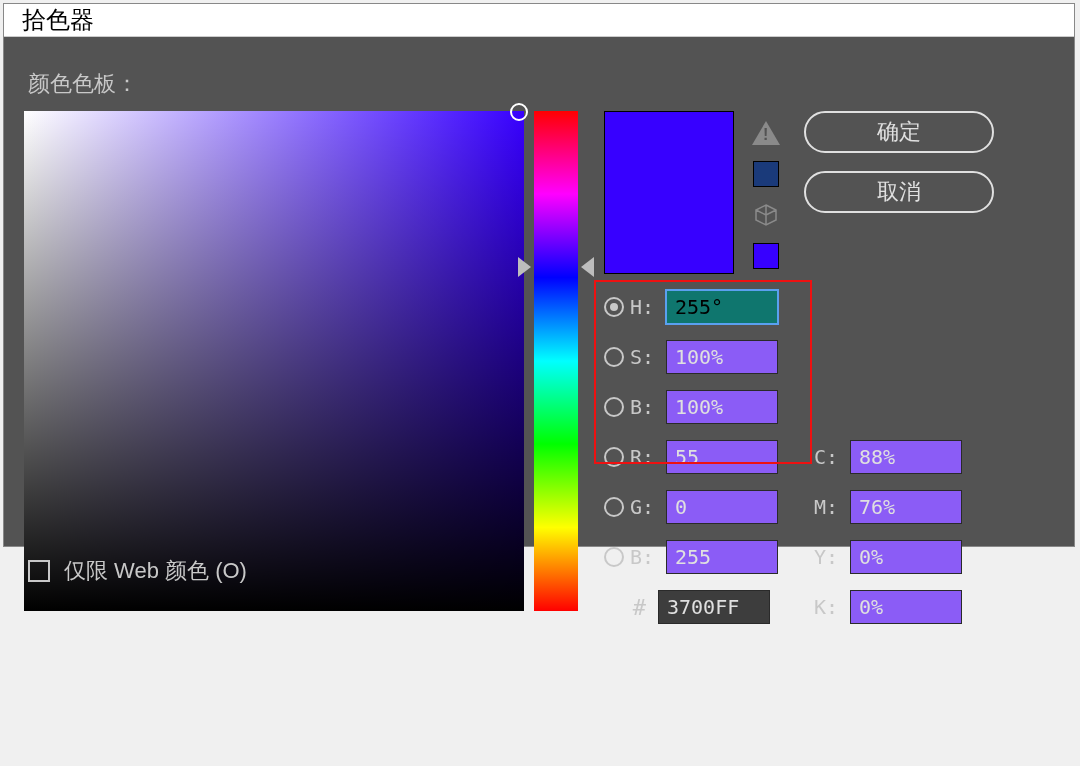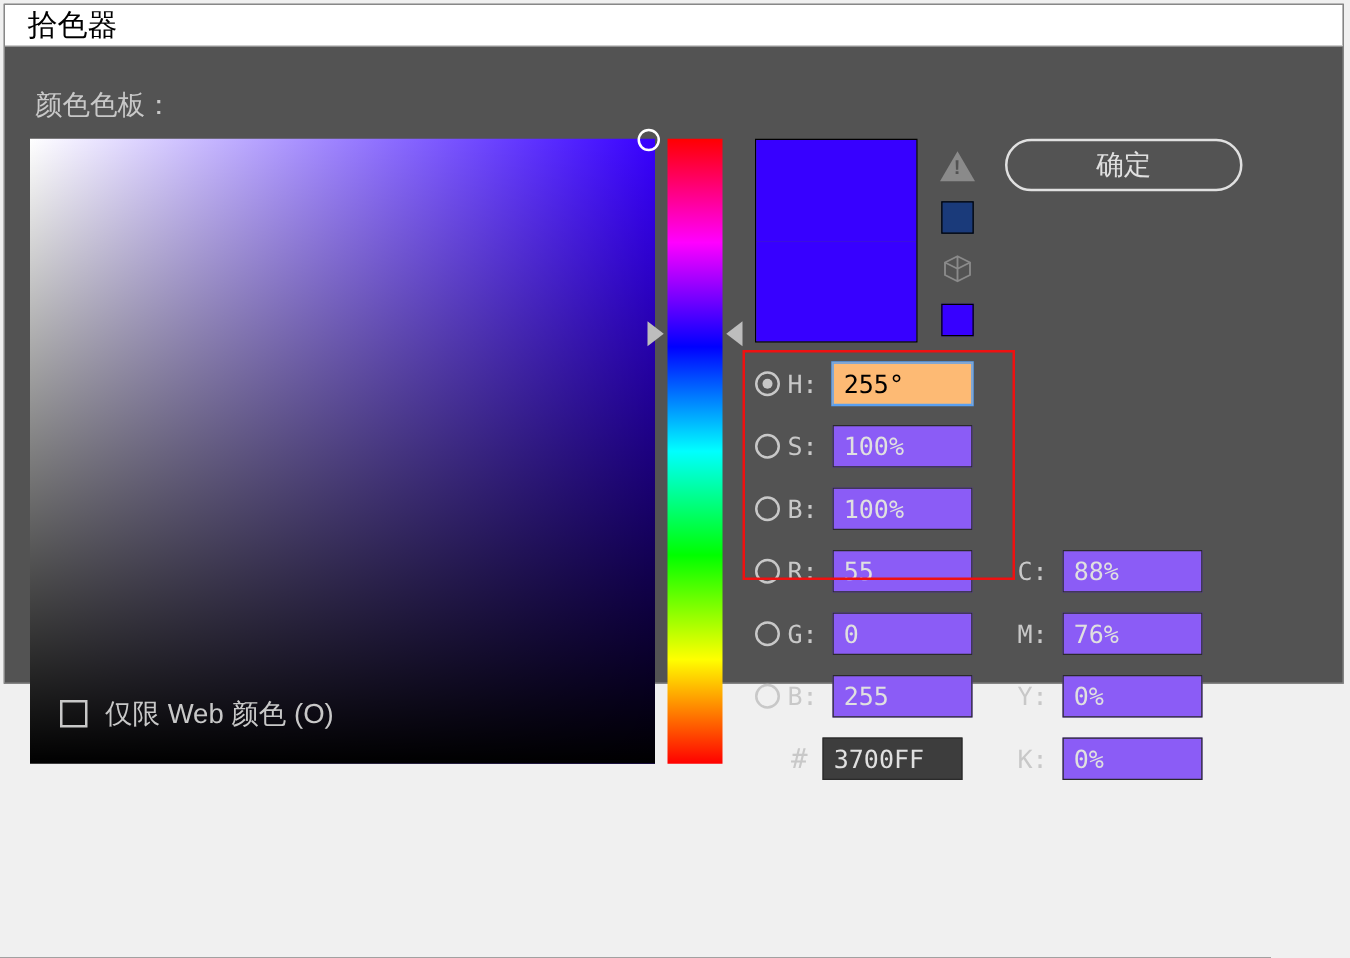--- a/index.html
+++ b/index.html
@@ -222,21 +222,21 @@
       width: 112px;
       height: 34px;
       background: #8b5cf6;
       border: 1px solid #2a2a2a;
       color: #e0e0e0;
       font-size: 20px;
       font-family: "Consolas", monospace;
       padding: 2px 8px;
     }
     .text-input.active {
-      background: #fdba74;
+      background: #0f766e;
       color: #000;
       border: 1px solid #5aa0f0;
       box-shadow: 0 0 0 1px #5aa0f0;
     }
     .hex-row {
       display: flex;
       align-items: center;
       height: 50px;
       gap: 6px;
     }
@@ -265,21 +265,20 @@
     .col-fields { display:flex; flex-direction:column; }
     .bottom-check {
       position: absolute;
       left: 24px;
       bottom: 46px;
       display: flex;
       align-items: center;
       gap: 14px;
       color: #c8c8c8;
       font-size: 22px;
-      margin-left: 20px;
     }
     .checkbox {
       width: 22px; height: 22px;
       border: 2px solid #c8c8c8;
       cursor: pointer;
     }
   </style>
 </head>
 <body>
 
@@ -313,20 +312,21 @@
             <div class="mini-swatch"></div>
             <div class="cube-icon">
               <svg viewBox="0 0 24 24" width="24" height="24">
                   <path d="M12 2 L22 7 L22 17 L12 22 L2 17 L2 7 Z M12 2 L12 12 L22 7 M12 12 L2 7 M12 12 L12 22" fill="none" stroke="#8a8a8a" stroke-width="1.5"></path>
                 </svg>
             </div>
             <div class="mini-swatch2"></div>
           </div>
           <div class="button-col">
             <button class="pill-btn">确定</button>
+            <button class="pill-btn">取消</button>
           </div>
         </div>
 
         <div class="fields-area">
           <div class="highlight-box"></div>
           <div class="two-col-fields">
             <div class="col-fields">
 
               <div class="field-row">
                 <span class="radio selected"></span>

